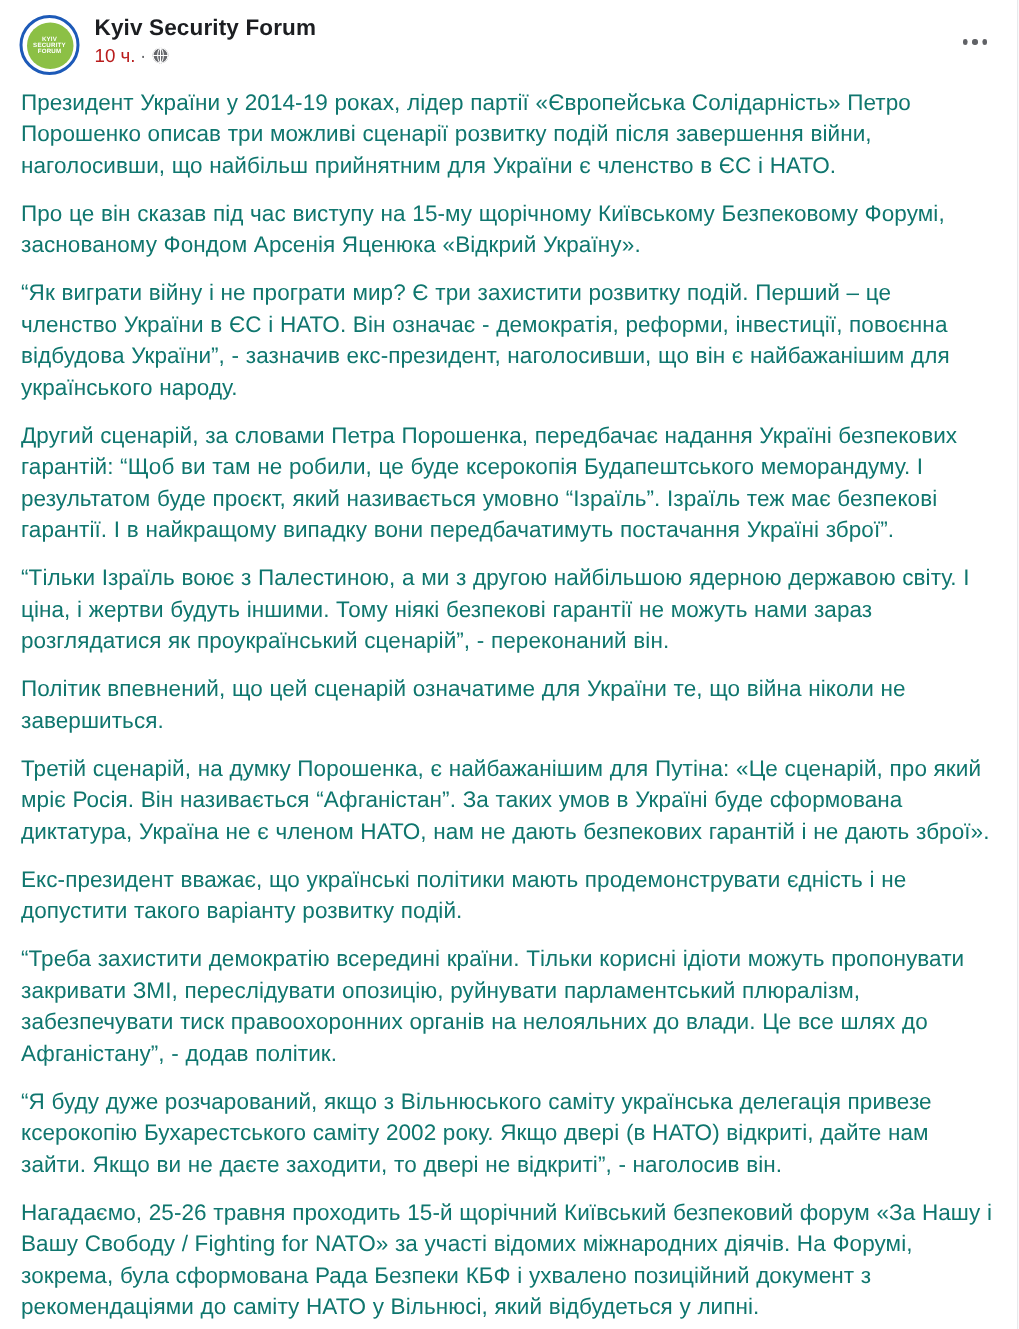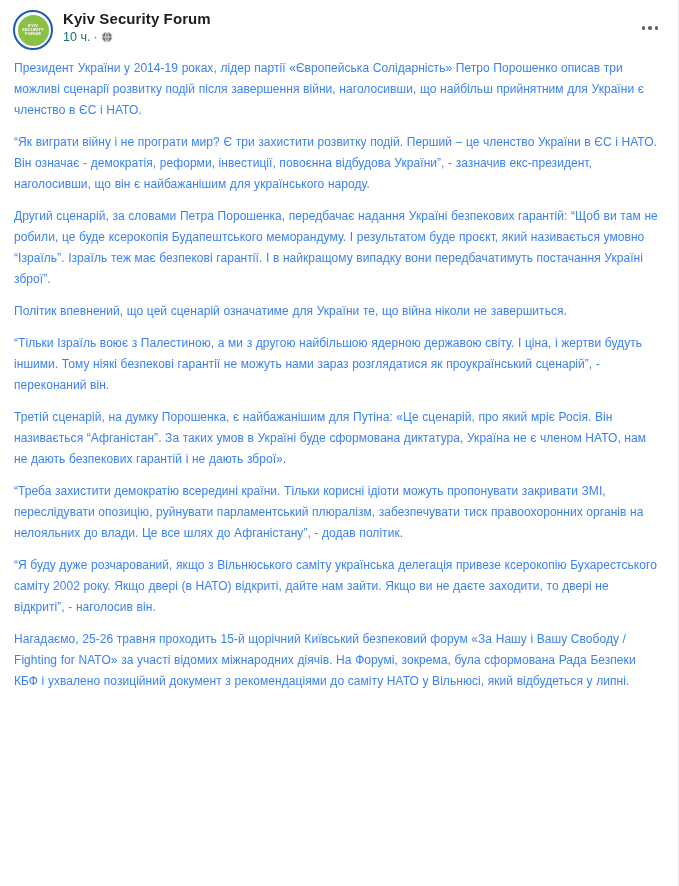--- a/index.html
+++ b/index.html
@@ -85,21 +85,21 @@
     line-height: 19px;
   }
   .meta-row {
     display: flex;
     align-items: center;
     margin-top: 1px;
     line-height: 16px;
   }
   .meta-time {
     font-size: 12.5px;
-    color: #0f766e;
+    color: #b91c1c;
   }
   .meta-dot {
     font-size: 12.5px;
     color: #65676b;
     margin: 0 3px;
   }
   .globe-icon {
     display: inline-flex;
     align-items: center;
     color: #65676b;
@@ -129,23 +129,23 @@
     display: block;
   }
 
   
   .post-body {
     padding: 8px 16px 10px 14px;
     box-sizing: border-box;
   }
   .post-body p {
     margin: 0 0 11px 0;
-    font-size: 12px;
+    font-size: 15px;
     line-height: 21px;
-    color: #3b82f6;
+    color: #0f766e;
     letter-spacing: 0.05px;
     word-spacing: 0.2px;
   }
   .post-body p:last-child {
     margin-bottom: 0;
   }
 </style>
 </head>
 <body>
 
@@ -182,23 +182,25 @@
 
     <button class="more-button" aria-label="More options">
       <span class="dot"></span>
       <span class="dot"></span>
       <span class="dot"></span>
     </button>
   </div>
 
   <div class="post-body">
     <p>Президент України у 2014-19 роках, лідер партії «Європейська Солідарність» Петро Порошенко описав три можливі сценарії розвитку подій після завершення війни, наголосивши, що найбільш прийнятним для України є членство в ЄС і НАТО.</p>
+    <p>Про це він сказав під час виступу на 15-му щорічному Київському Безпековому Форумі, заснованому Фондом Арсенія Яценюка «Відкрий Україну».</p>
     <p>“Як виграти війну і не програти мир? Є три захистити розвитку подій. Перший – це членство України в ЄС і НАТО. Він означає - демократія, реформи, інвестиції, повоєнна відбудова України”, - зазначив екс-президент, наголосивши, що він є найбажанішим для українського народу.</p>
     <p>Другий сценарій, за словами Петра Порошенка, передбачає надання Україні безпекових гарантій: “Щоб ви там не робили, це буде ксерокопія Будапештського меморандуму. І результатом буде проєкт, який називається умовно “Ізраїль”. Ізраїль теж має безпекові гарантії. І в найкращому випадку вони передбачатимуть постачання Україні зброї”.</p>
+    <p>“Тільки Ізраїль воює з Палестиною, а ми з другою найбільшою ядерною державою світу. І ціна, і жертви будуть іншими. Тому ніякі безпекові гарантії не можуть нами зараз розглядатися як проукраїнський сценарій”, - переконаний він.</p>
     <p>Політик впевнений, що цей сценарій означатиме для України те, що війна ніколи не завершиться.</p>
-    <p>“Тільки Ізраїль воює з Палестиною, а ми з другою найбільшою ядерною державою світу. І ціна, і жертви будуть іншими. Тому ніякі безпекові гарантії не можуть нами зараз розглядатися як проукраїнський сценарій”, - переконаний він.</p>
     <p>Третій сценарій, на думку Порошенка, є найбажанішим для Путіна: «Це сценарій, про який мріє Росія. Він називається “Афганістан”. За таких умов в Україні буде сформована диктатура, Україна не є членом НАТО, нам не дають безпекових гарантій і не дають зброї».</p>
+    <p>Екс-президент вважає, що українські політики мають продемонструвати єдність і не допустити такого варіанту розвитку подій.</p>
     <p>“Треба захистити демократію всередині країни. Тільки корисні ідіоти можуть пропонувати закривати ЗМІ, переслідувати опозицію, руйнувати парламентський плюралізм, забезпечувати тиск правоохоронних органів на нелояльних до влади. Це все шлях до Афганістану”, - додав політик.</p>
     <p>“Я буду дуже розчарований, якщо з Вільнюського саміту українська делегація привезе ксерокопію Бухарестського саміту 2002 року. Якщо двері (в НАТО) відкриті, дайте нам зайти. Якщо ви не даєте заходити, то двері не відкриті”, - наголосив він.</p>
     <p>Нагадаємо, 25-26 травня проходить 15-й щорічний Київський безпековий форум «За Нашу і Вашу Свободу / Fighting for NATO» за участі відомих міжнародних діячів. На Форумі, зокрема, була сформована Рада Безпеки КБФ і ухвалено позиційний документ з рекомендаціями до саміту НАТО у Вільнюсі, який відбудеться у липні.</p>
   </div>
 
 </div>
 
 </body></html>

